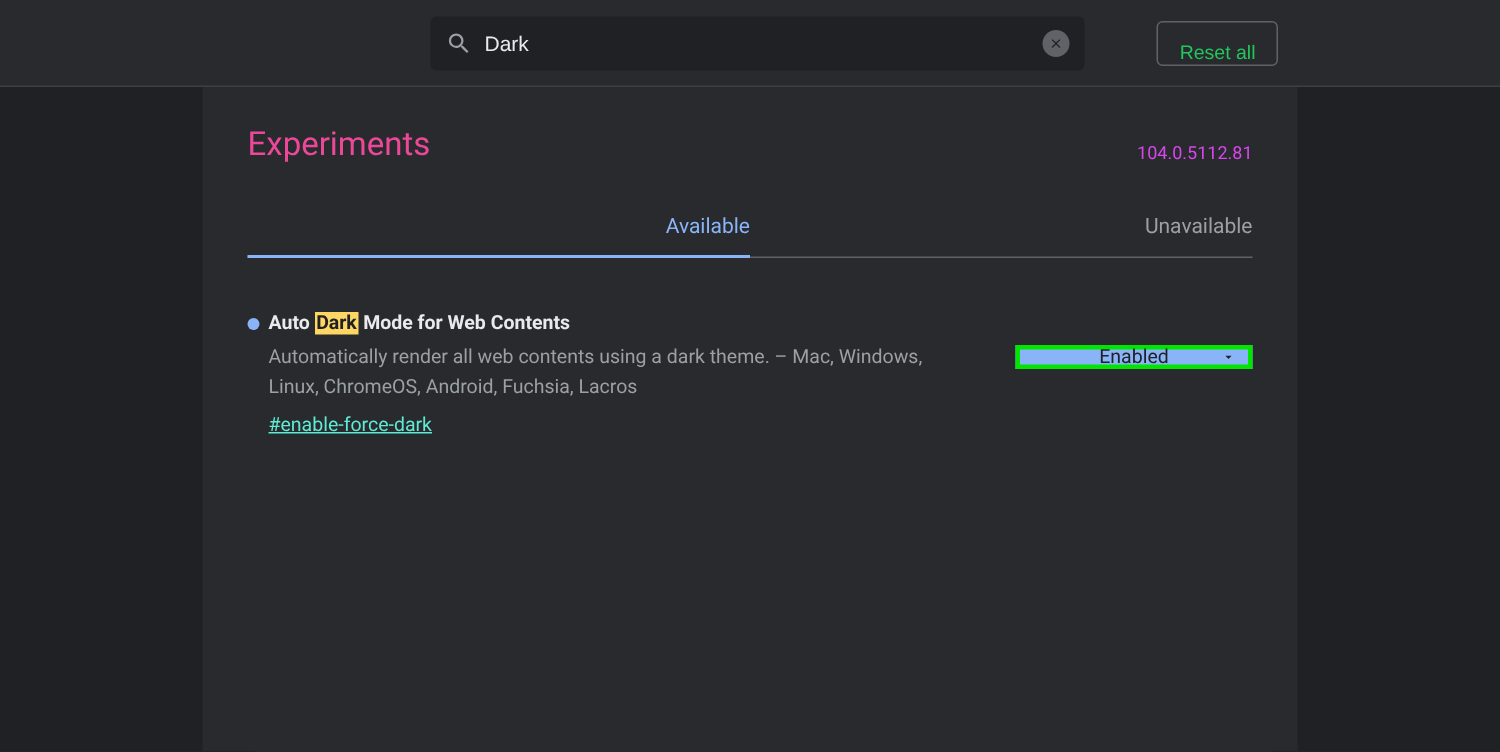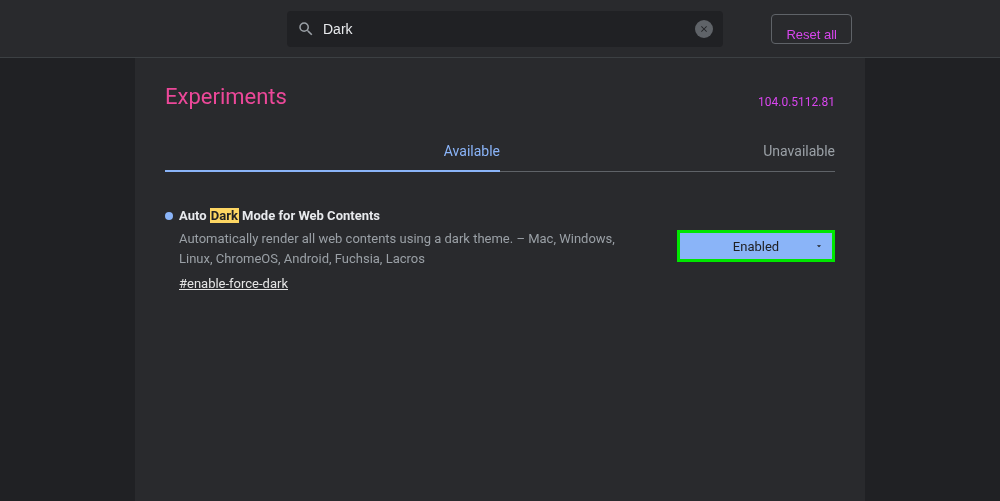--- a/index.html
+++ b/index.html
@@ -48,21 +48,21 @@
     cursor: pointer;
     flex-shrink: 0;
   }
   .clear-btn svg { width: 10px; height: 10px; fill: #202124; }
   .reset-btn {
     position: absolute;
     right: 148px;
     height: 30px;
     padding: 12px 14px;
     background: transparent;
-    color: #d946ef;
+    color: #22c55e;
     border: 1px solid #5f6368;
     border-radius: 4px;
     font-size: 13px;
     cursor: pointer;
   }
   .outer {
     display: flex;
     justify-content: center;
   }
   .content {
@@ -144,29 +144,29 @@
   .flag-desc {
     font-size: 13px;
     color: #9aa0a6;
     line-height: 1.5;
     margin-left: 14px;
     max-width: 460px;
     margin-bottom: 8px;
   }
   .flag-link {
     font-size: 13px;
-    color: #e5e5e5;
+    color: #5eead4;
     text-decoration: underline;
     margin-left: 14px;
     cursor: pointer;
   }
   .select-wrap {
     margin-top: 22px;
     width: 158px;
-    height: 32px;
+    height: 16px;
     border: 3px solid #00e600;
     background: #8ab4f8;
     display: flex;
     align-items: center;
     justify-content: center;
     position: relative;
     cursor: pointer;
     flex-shrink: 0;
   }
   .select-wrap span {

